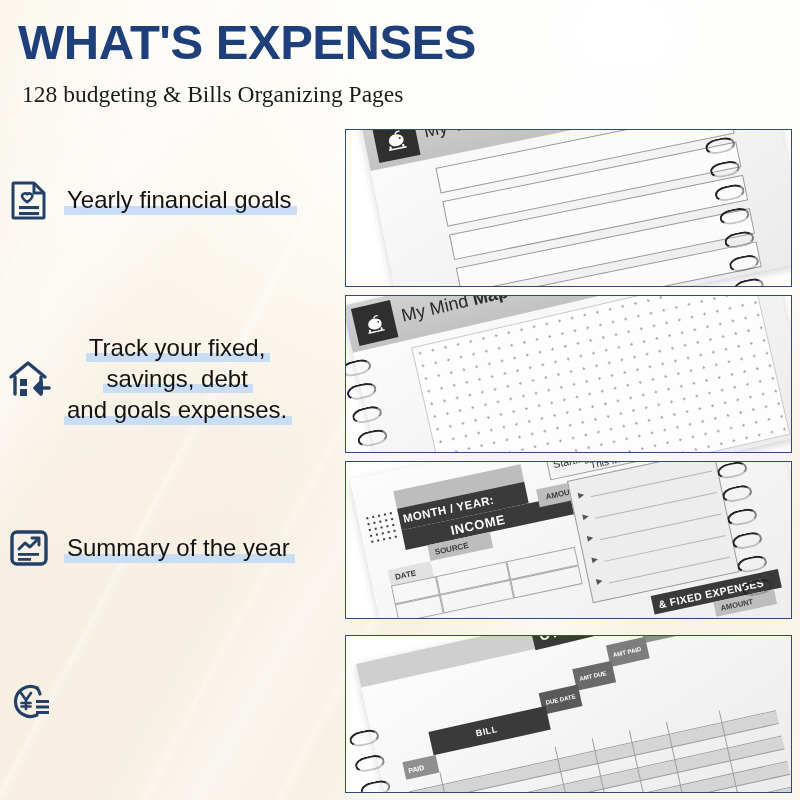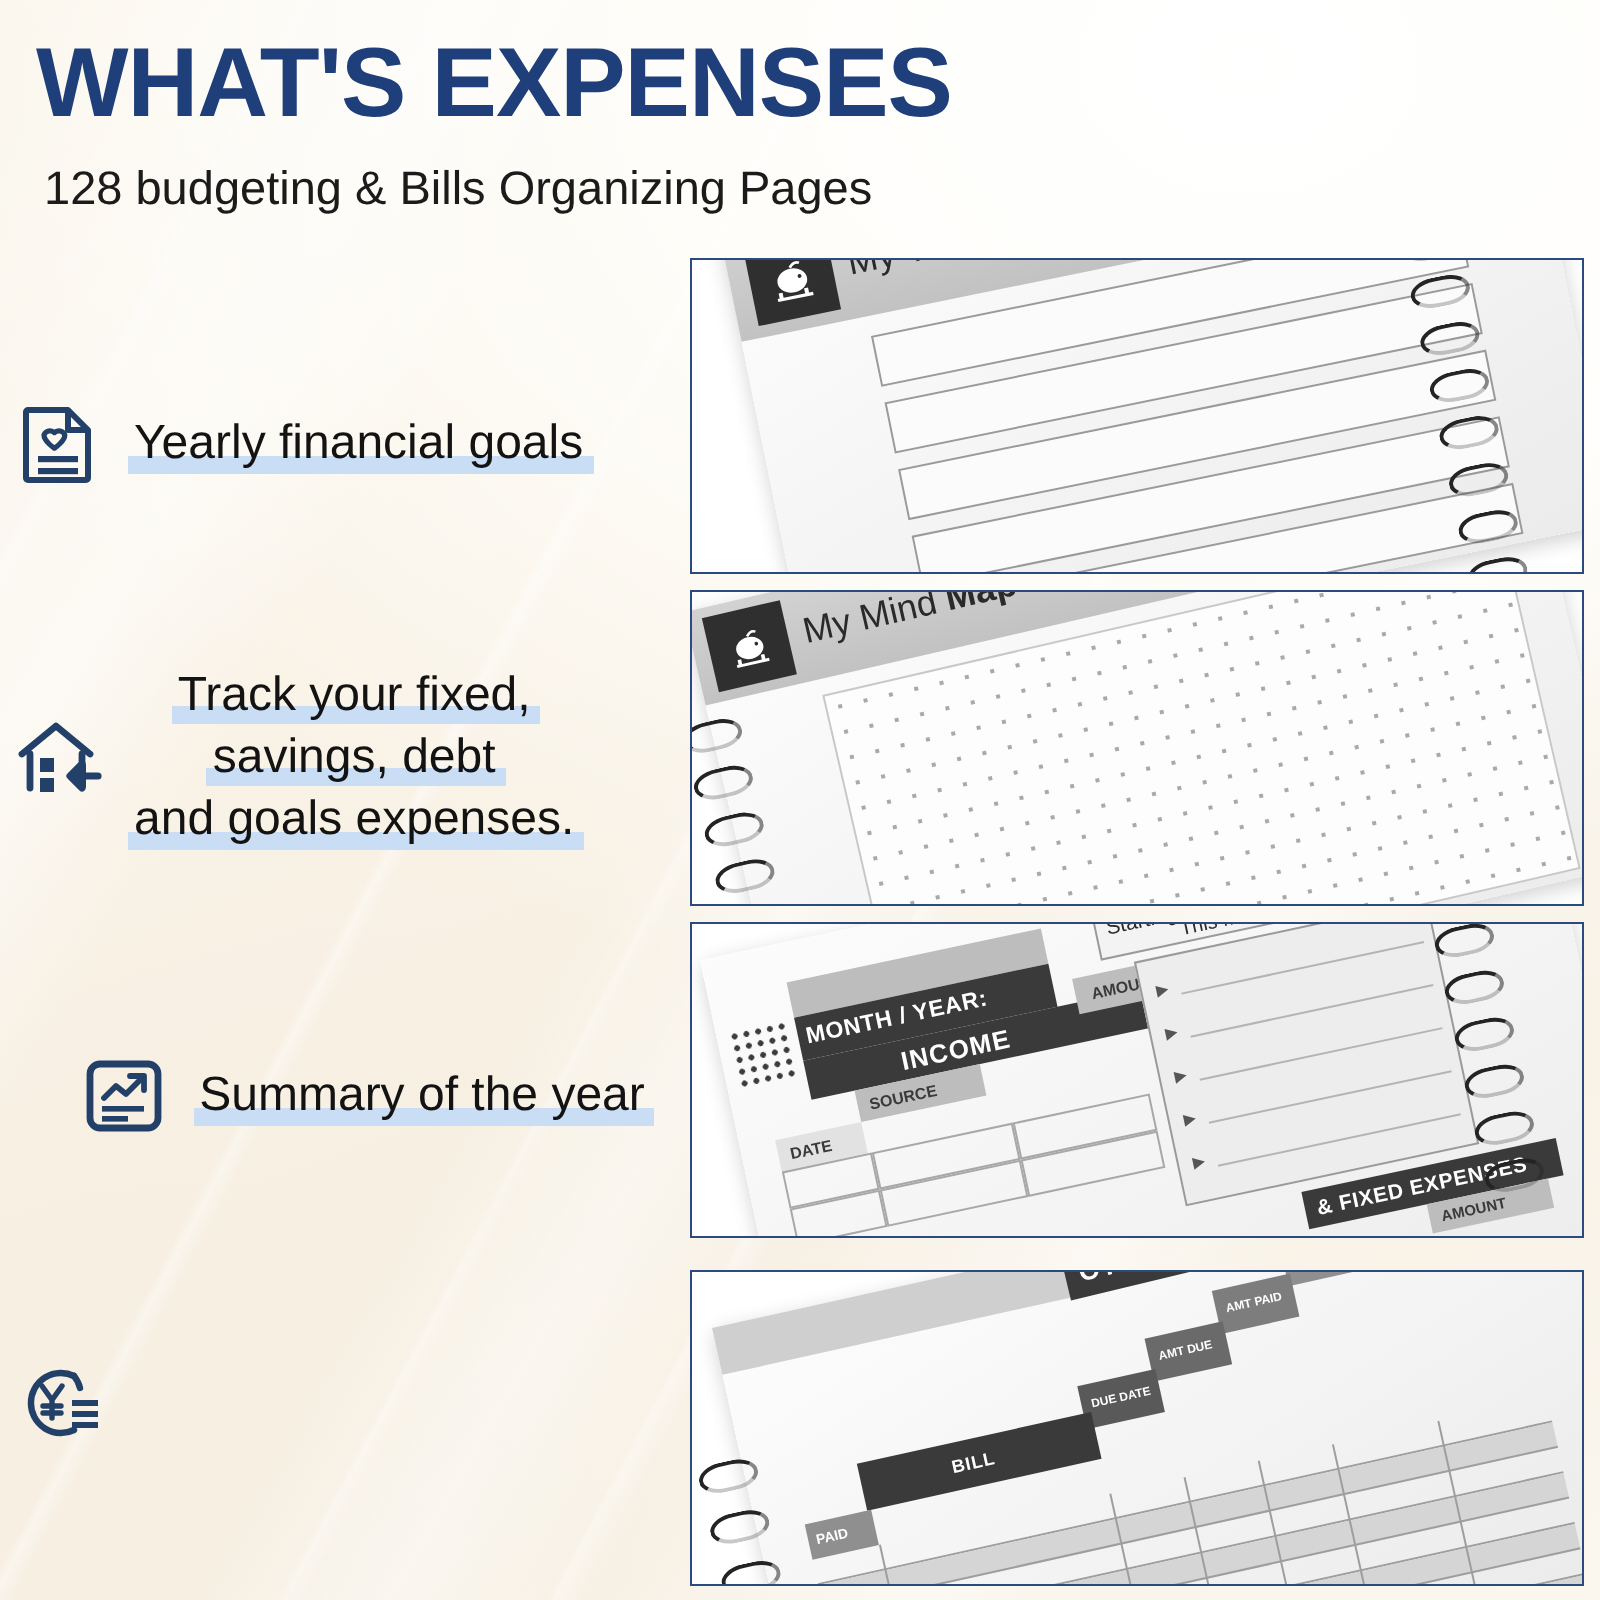--- a/index.html
+++ b/index.html
@@ -63,20 +63,21 @@
     white-space: nowrap;
   }
   .subline {
     position: absolute;
     left: 22px;
     top: 78px;
     font-size: 23.5px;
     line-height: 1.38;
     color: #1b1b1b;
     white-space: nowrap;
+    font-family: Liberation Serif, serif;
   }
 
   
   .feature {
     position: absolute;
     left: 6px;
     display: flex;
     align-items: center;
     gap: 12px;
     width: 352px;
@@ -108,23 +109,23 @@
     left: 0;
     right: -2px;
     bottom: 1px;
     height: 9px;
     background: #c9ddf4;
     z-index: -1;
   }
   .ftext .ln { z-index: 0; }
   .ctr { text-align: center; }
 
-  #f1 { top: 199px; }
+  #f1 { top: 177px; }
   #f2 { top: 332px; }
-  #f3 { top: 525px; justify-content: center; }
+  #f3 { top: 525px; }
   #f4 { top: 678px; }
 
   
   .panel {
     position: absolute;
     left: 345px;
     width: 447px;
     border: 1.6px solid #2b4b7e;
     background: #ffffff;
     overflow: hidden;

